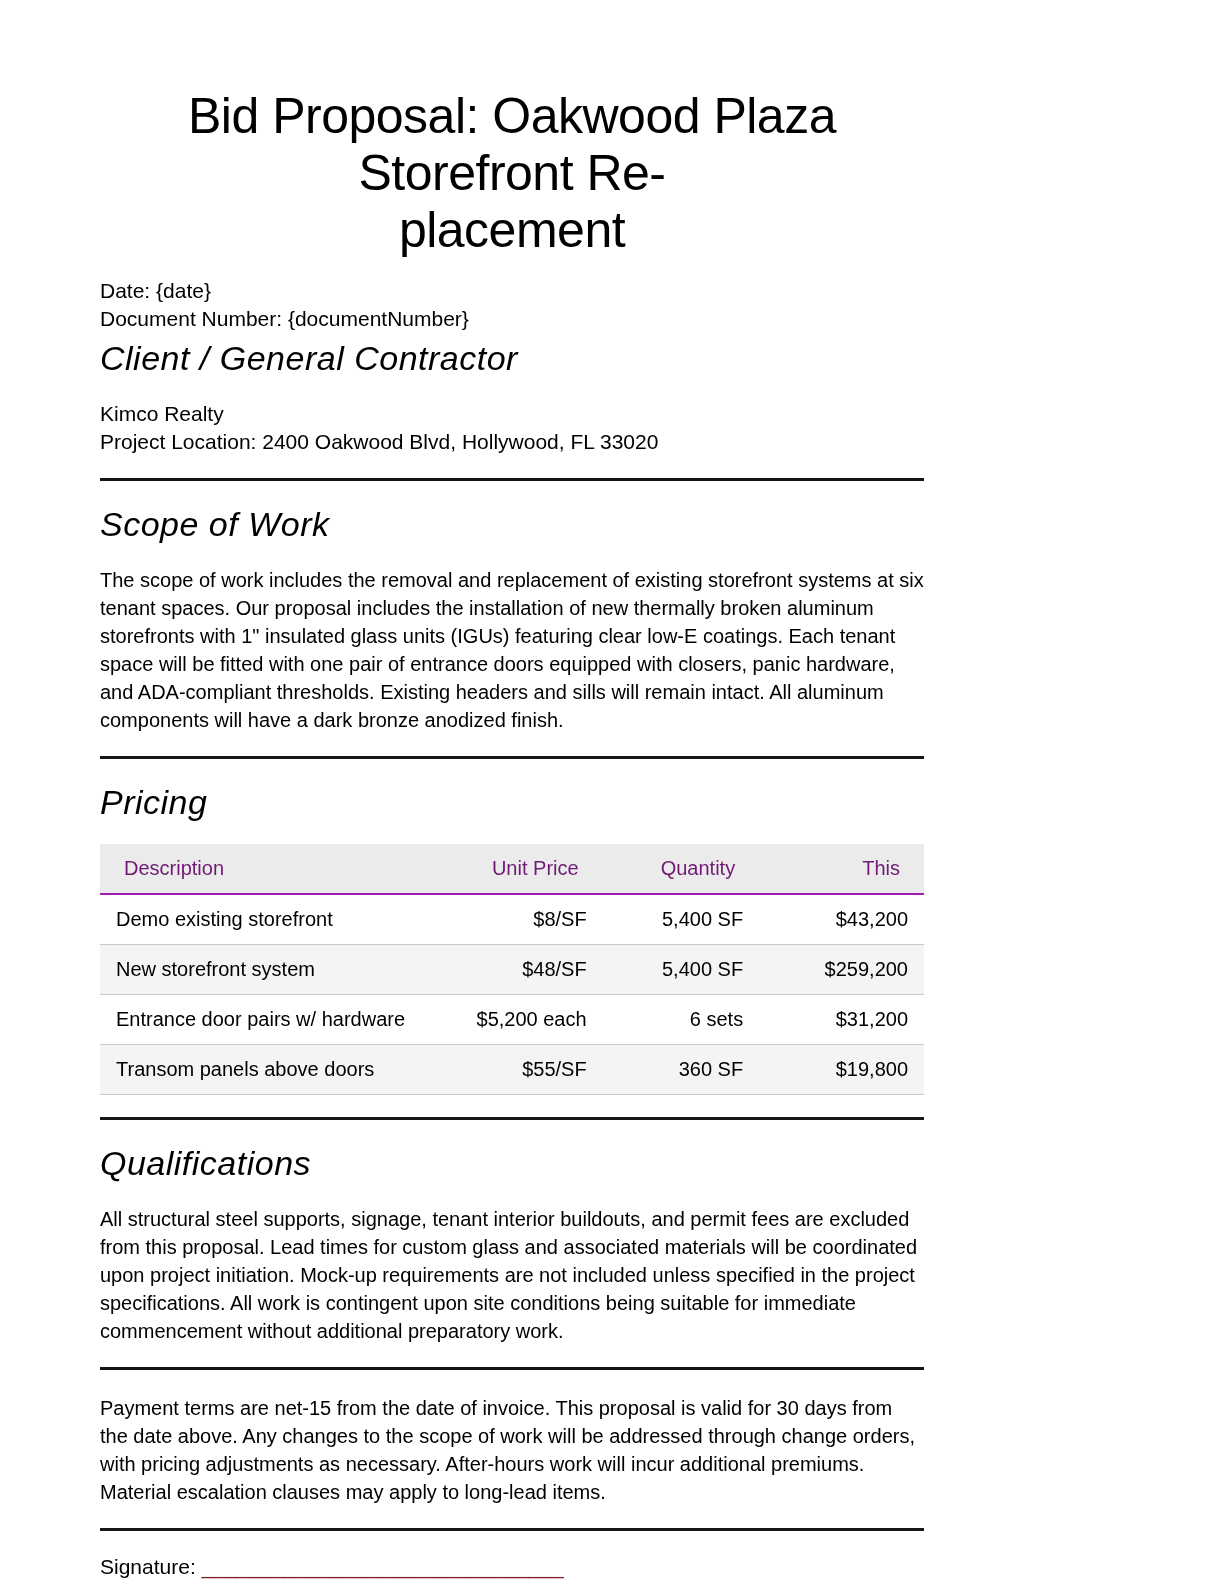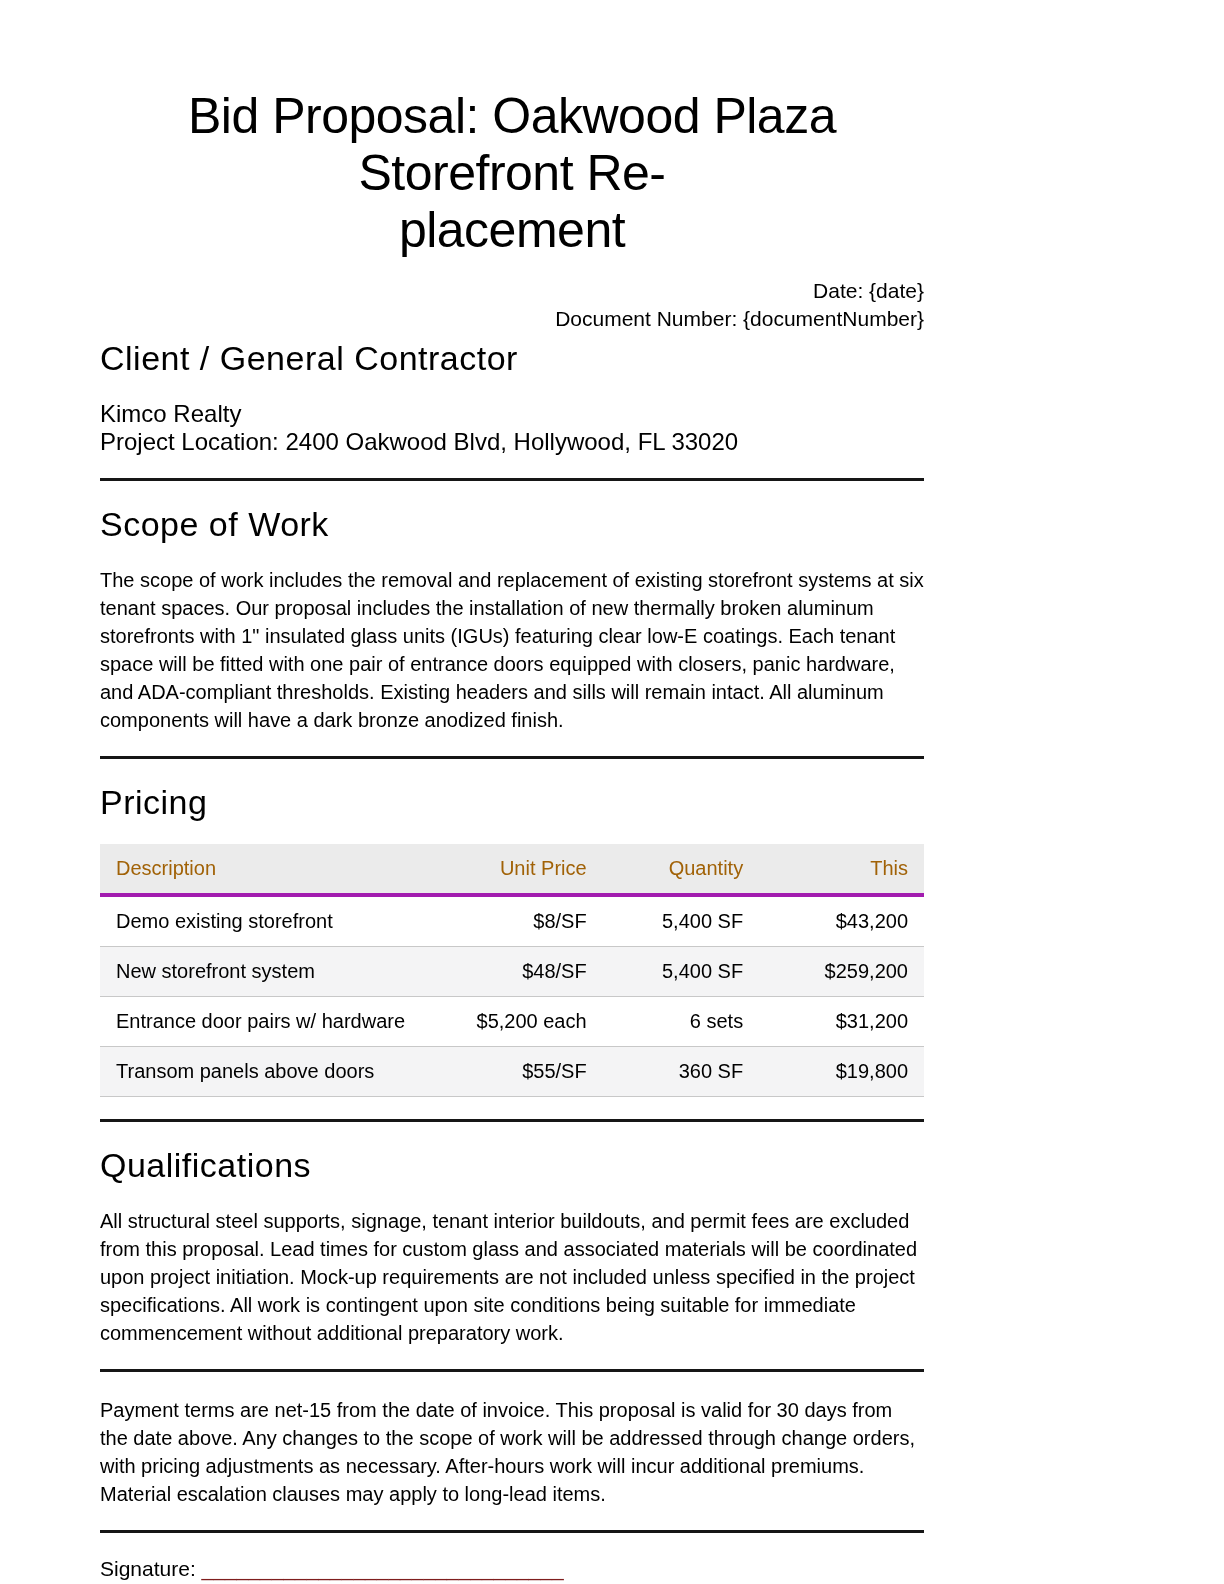--- a/index.html
+++ b/index.html
@@ -19,53 +19,54 @@
   .doc-title {
     font-size: 50px;
     font-weight: 400;
     line-height: 1.14;
     text-align: center;
     margin: 0;
     letter-spacing: -0.5px;
   }
   .meta {
     margin-top: 18px;
-    text-align: right;
+    text-align: left;
     font-size: 21px;
     line-height: 1.33;
   }
   h2.section-heading {
     font-size: 34px;
     font-weight: 400;
     margin: 6px 0 22px 0;
     letter-spacing: 0.5px;
+    font-style: italic;
   }
   p.body-text {
     font-size: 20px;
     line-height: 28px;
     margin: 0;
   }
-  .client-lines { font-size: 24px; line-height: 28px; }
+  .client-lines { font-size: 21px; line-height: 28px; }
   hr.section-divider {
     border: none;
     border-top: 3px solid #161616;
     margin: 22px 0 24px 0;
   }
   table.pricing-table {
     width: 100%;
     border-collapse: collapse;
     font-size: 20px;
     margin-top: 10px;
   }
   table.pricing-table th {
     background: #ebebeb;
-    color: #a16207;
+    color: #701a75;
     font-weight: 400;
-    padding: 13px 16px;
-    border-bottom: 4px solid #a21caf;
+    padding: 13px 24px;
+    border-bottom: 2px solid #a21caf;
   }
   table.pricing-table td {
     padding: 13px 16px;
     border-bottom: 1px solid #c8c8c8;
   }
   table.pricing-table tbody tr:nth-child(even) td { background: #f4f4f5; }
   .col-desc  { width: 42%; text-align: left; }
   .col-price { width: 19%; text-align: right; }
   .col-qty   { width: 19%; text-align: right; }
   .col-total { width: 20%; text-align: right; }

